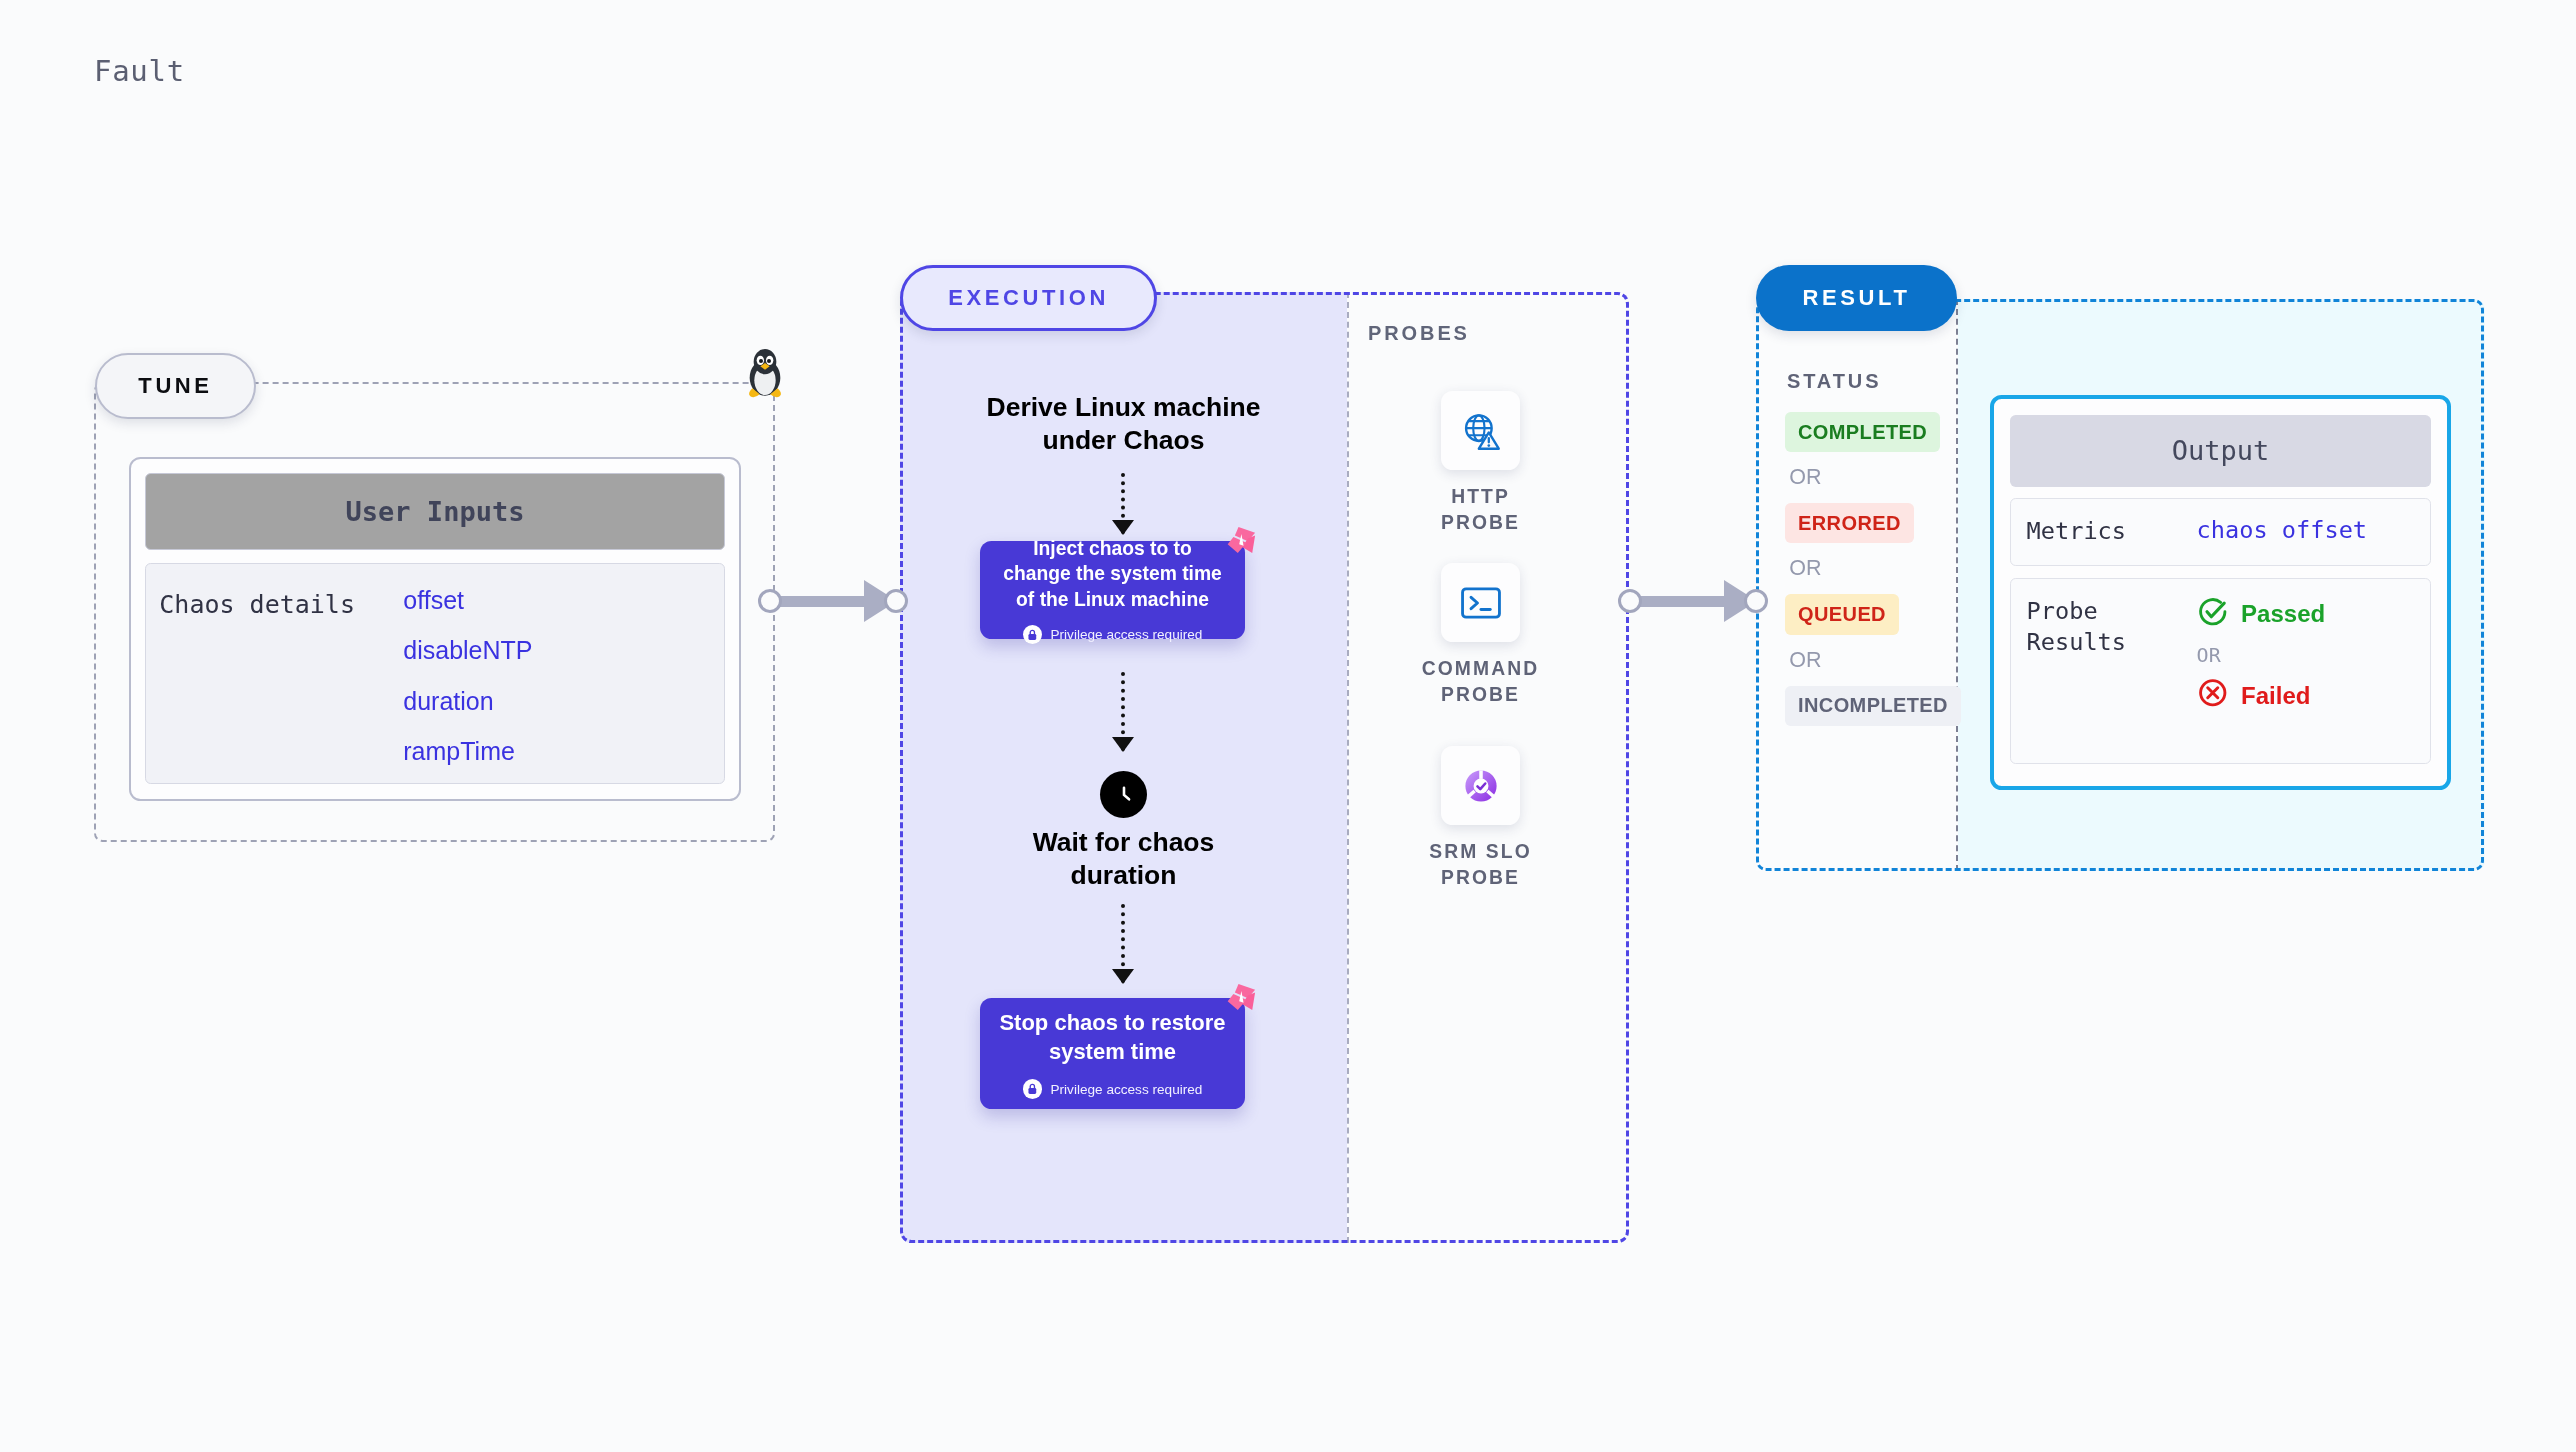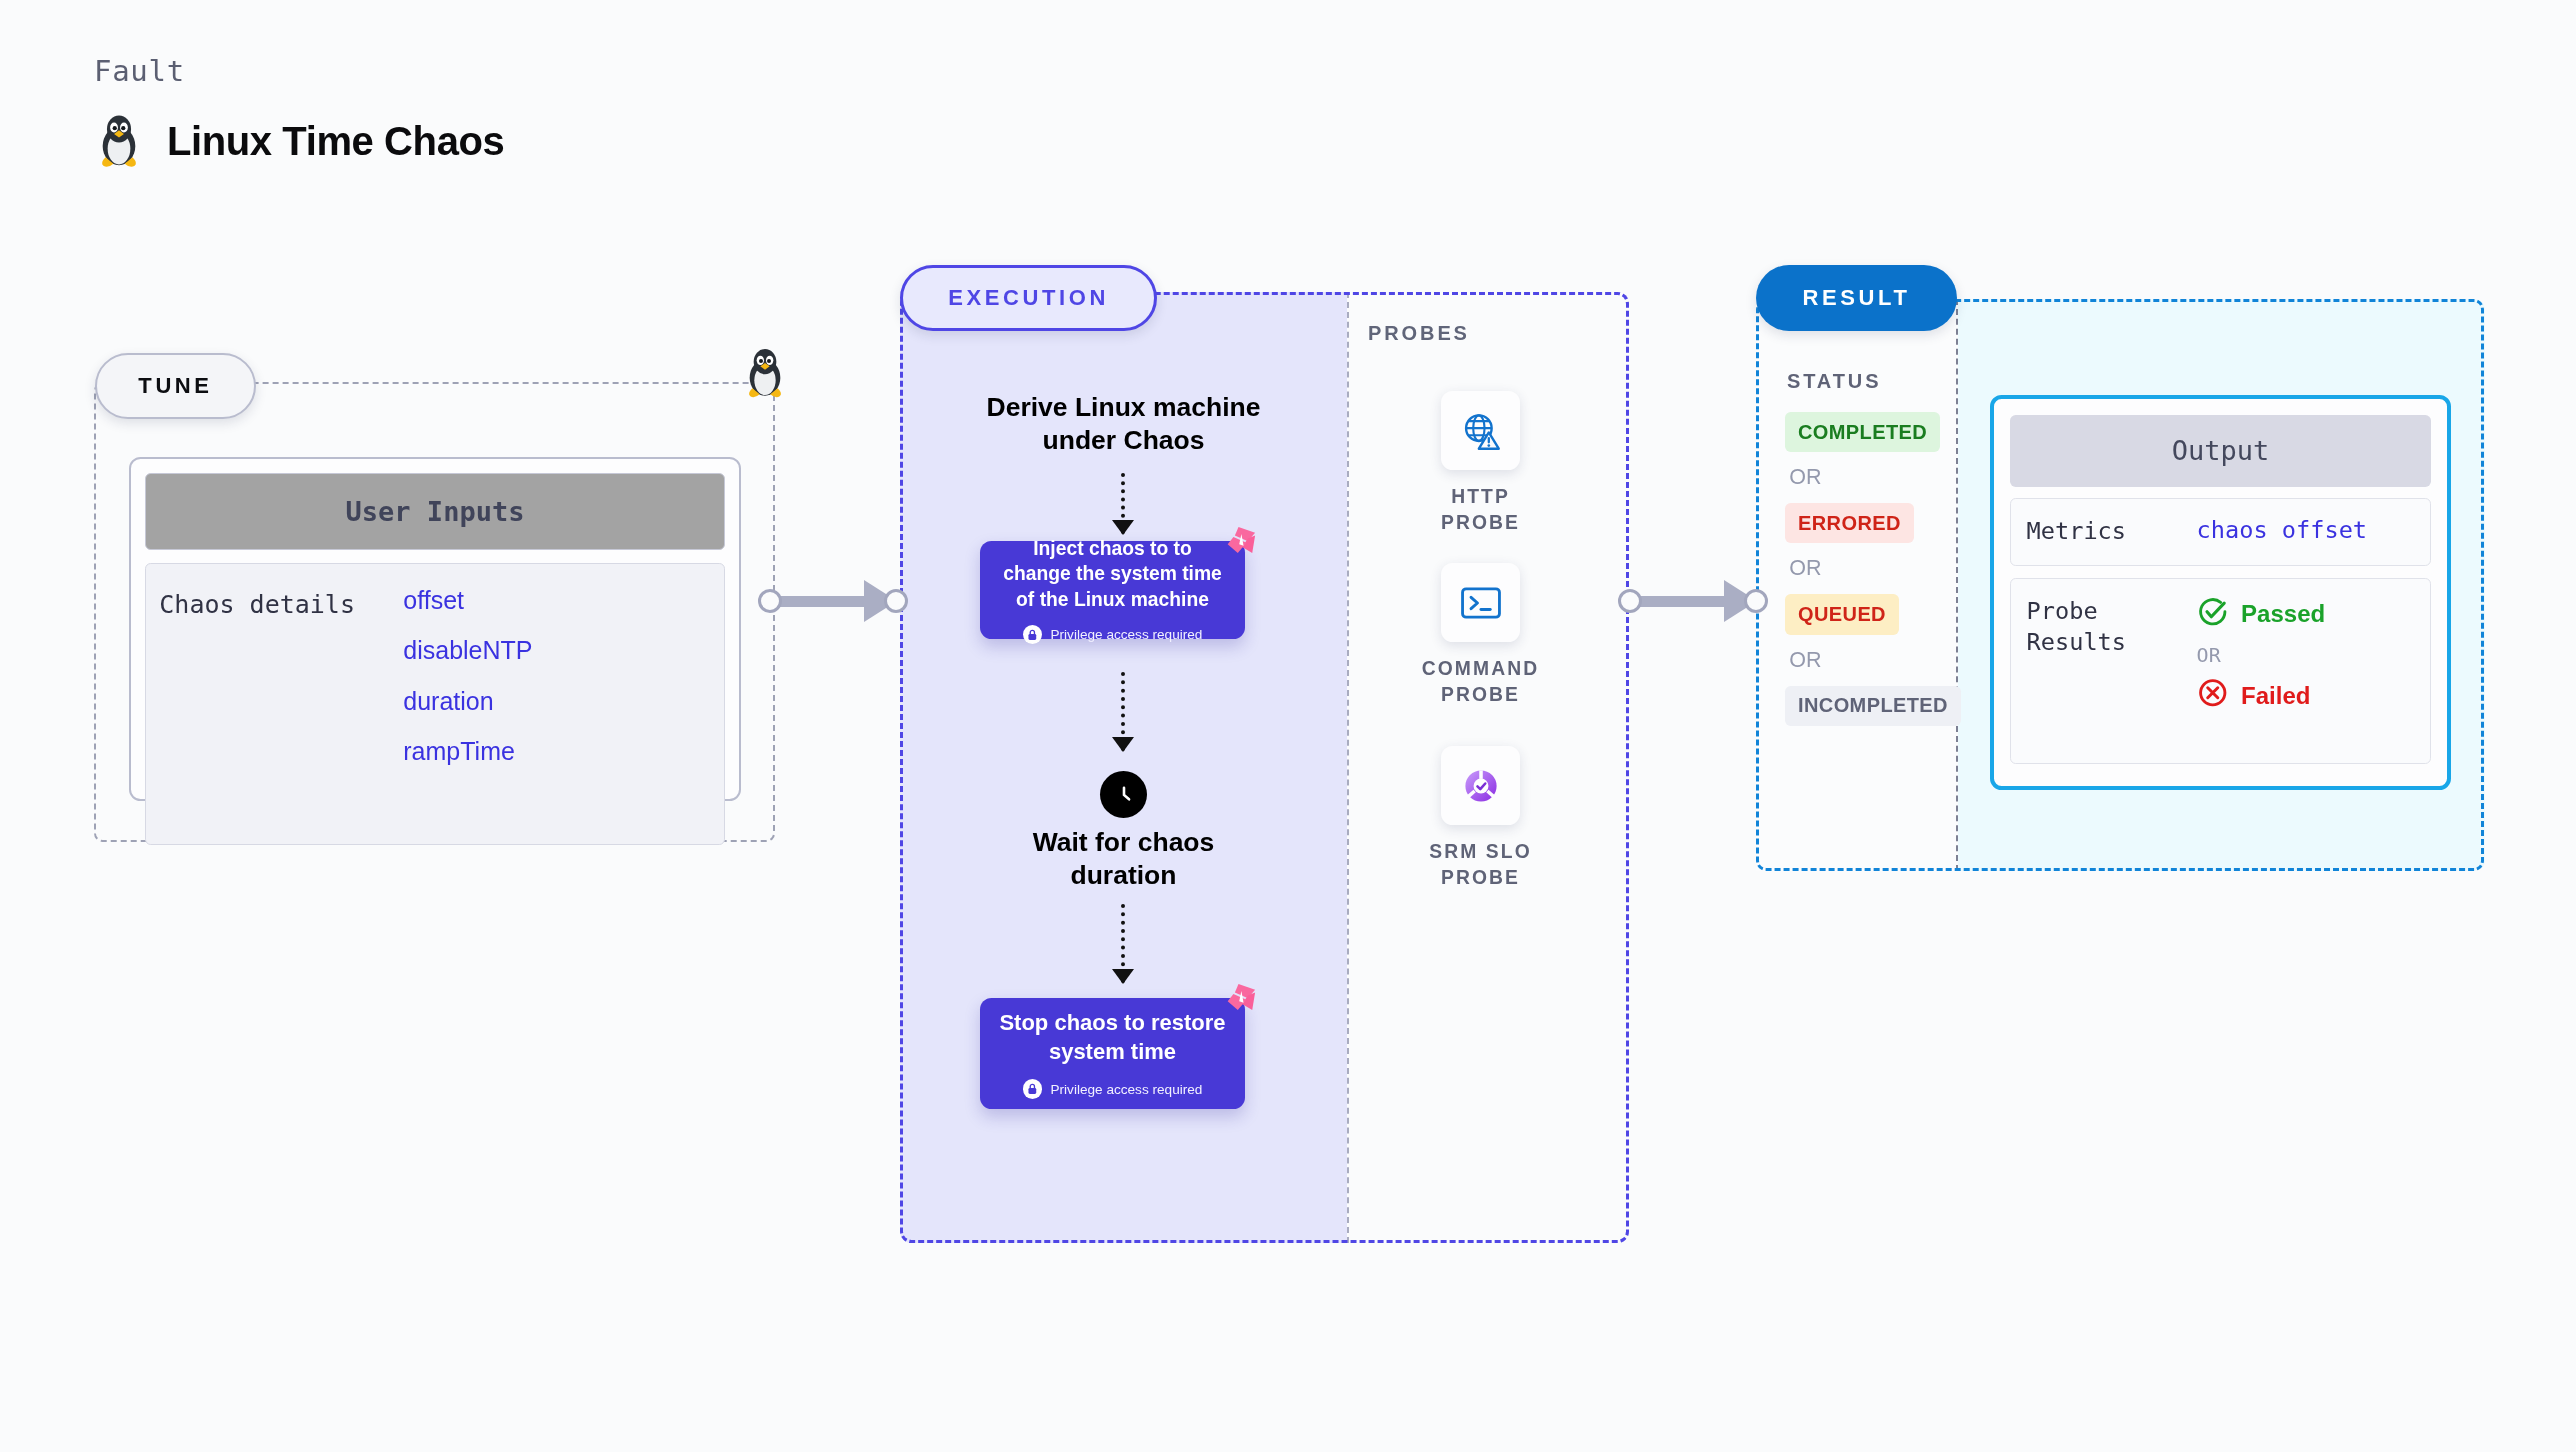--- a/index.html
+++ b/index.html
@@ -73,21 +73,21 @@
     position: absolute; left: 129px; top: 457px; width: 612px; height: 344px;
     background: #fdfdfe; border: 2.9px solid #b9bcce; border-radius: 11.5px;
     padding: 14.3px;
   }
   .ui-head {
     height: 77px; background: #a3a3a3; border: 1.4px solid #c6c8d6; border-radius: 5.7px;
     display: flex; align-items: center; justify-content: center;
     font-family: "DejaVu Sans Mono", monospace; font-size: 27px; font-weight: 700; color: #40445a;
   }
   .ui-body {
-    margin-top: 13px; height: 282px; background: #f1f2f7;
+    margin-top: 13px; height: 221px; background: #f1f2f7;
     border: 1.4px solid #d7d9e4; border-radius: 5.7px;
     display: flex; padding: 21.5px 0 0 13px;
   }
   .ui-key {
     font-family: "DejaVu Sans Mono", monospace; font-size: 25px; color: #303244;
     width: 244px; padding-top: 4.3px;
   }
   .ui-vals { display: flex; flex-direction: column; gap: 21.5px; }
   .ui-val { font-family: Liberation Sans, sans-serif; font-size: 25px; color: #3a32e0; }
 
@@ -205,37 +205,20 @@
   .res-pass { color: #1aa22a; }
   .res-fail { color: #e01b1b; }
   .res-or { font-family: "DejaVu Sans Mono", monospace; font-size: 20px; color: #9499ad; }
 </style>
 </head>
 <body>
 
 <div class="stage">
 
   <div class="fault-label">Fault</div>
-  <div class="title-row">
-    <span>
-      <svg class="penguin" width="44" height="56" viewBox="0 0 62 78">
-        <ellipse cx="31" cy="46" rx="23" ry="27" fill="#2b3138"></ellipse>
-        <ellipse cx="31" cy="50" rx="16" ry="22" fill="#eef0f2"></ellipse>
-        <ellipse cx="31" cy="22" rx="17" ry="19" fill="#2b3138"></ellipse>
-        <ellipse cx="24" cy="20" rx="5.5" ry="7" fill="#fff"></ellipse>
-        <ellipse cx="38" cy="20" rx="5.5" ry="7" fill="#fff"></ellipse>
-        <circle cx="25" cy="21" r="3" fill="#14181c"></circle>
-        <circle cx="37" cy="21" r="3" fill="#14181c"></circle>
-        <path d="M24 29 l7 -5 l7 5 l-7 5 z" fill="#f5b712"></path>
-        <path d="M12 62 q-8 8 -3 12 q6 4 14 -3 z" fill="#f5b712"></path>
-        <path d="M50 62 q8 8 3 12 q-6 4 -14 -3 z" fill="#f5b712"></path>
-      </svg>
-    </span>
-    <span class="title-text">Linux Time Chaos</span>
-  </div>
 
   <div class="panel panel-tune"></div>
   <div class="pill pill-tune">TUNE</div>
 
   <div class="penguin-border">
     <svg width="42" height="52" viewBox="0 0 62 78">
       <ellipse cx="31" cy="46" rx="23" ry="27" fill="#2b3138"></ellipse>
       <ellipse cx="31" cy="50" rx="16" ry="22" fill="#eef0f2"></ellipse>
       <ellipse cx="31" cy="22" rx="17" ry="19" fill="#2b3138"></ellipse>
       <ellipse cx="24" cy="20" rx="5.5" ry="7" fill="#fff"></ellipse>

